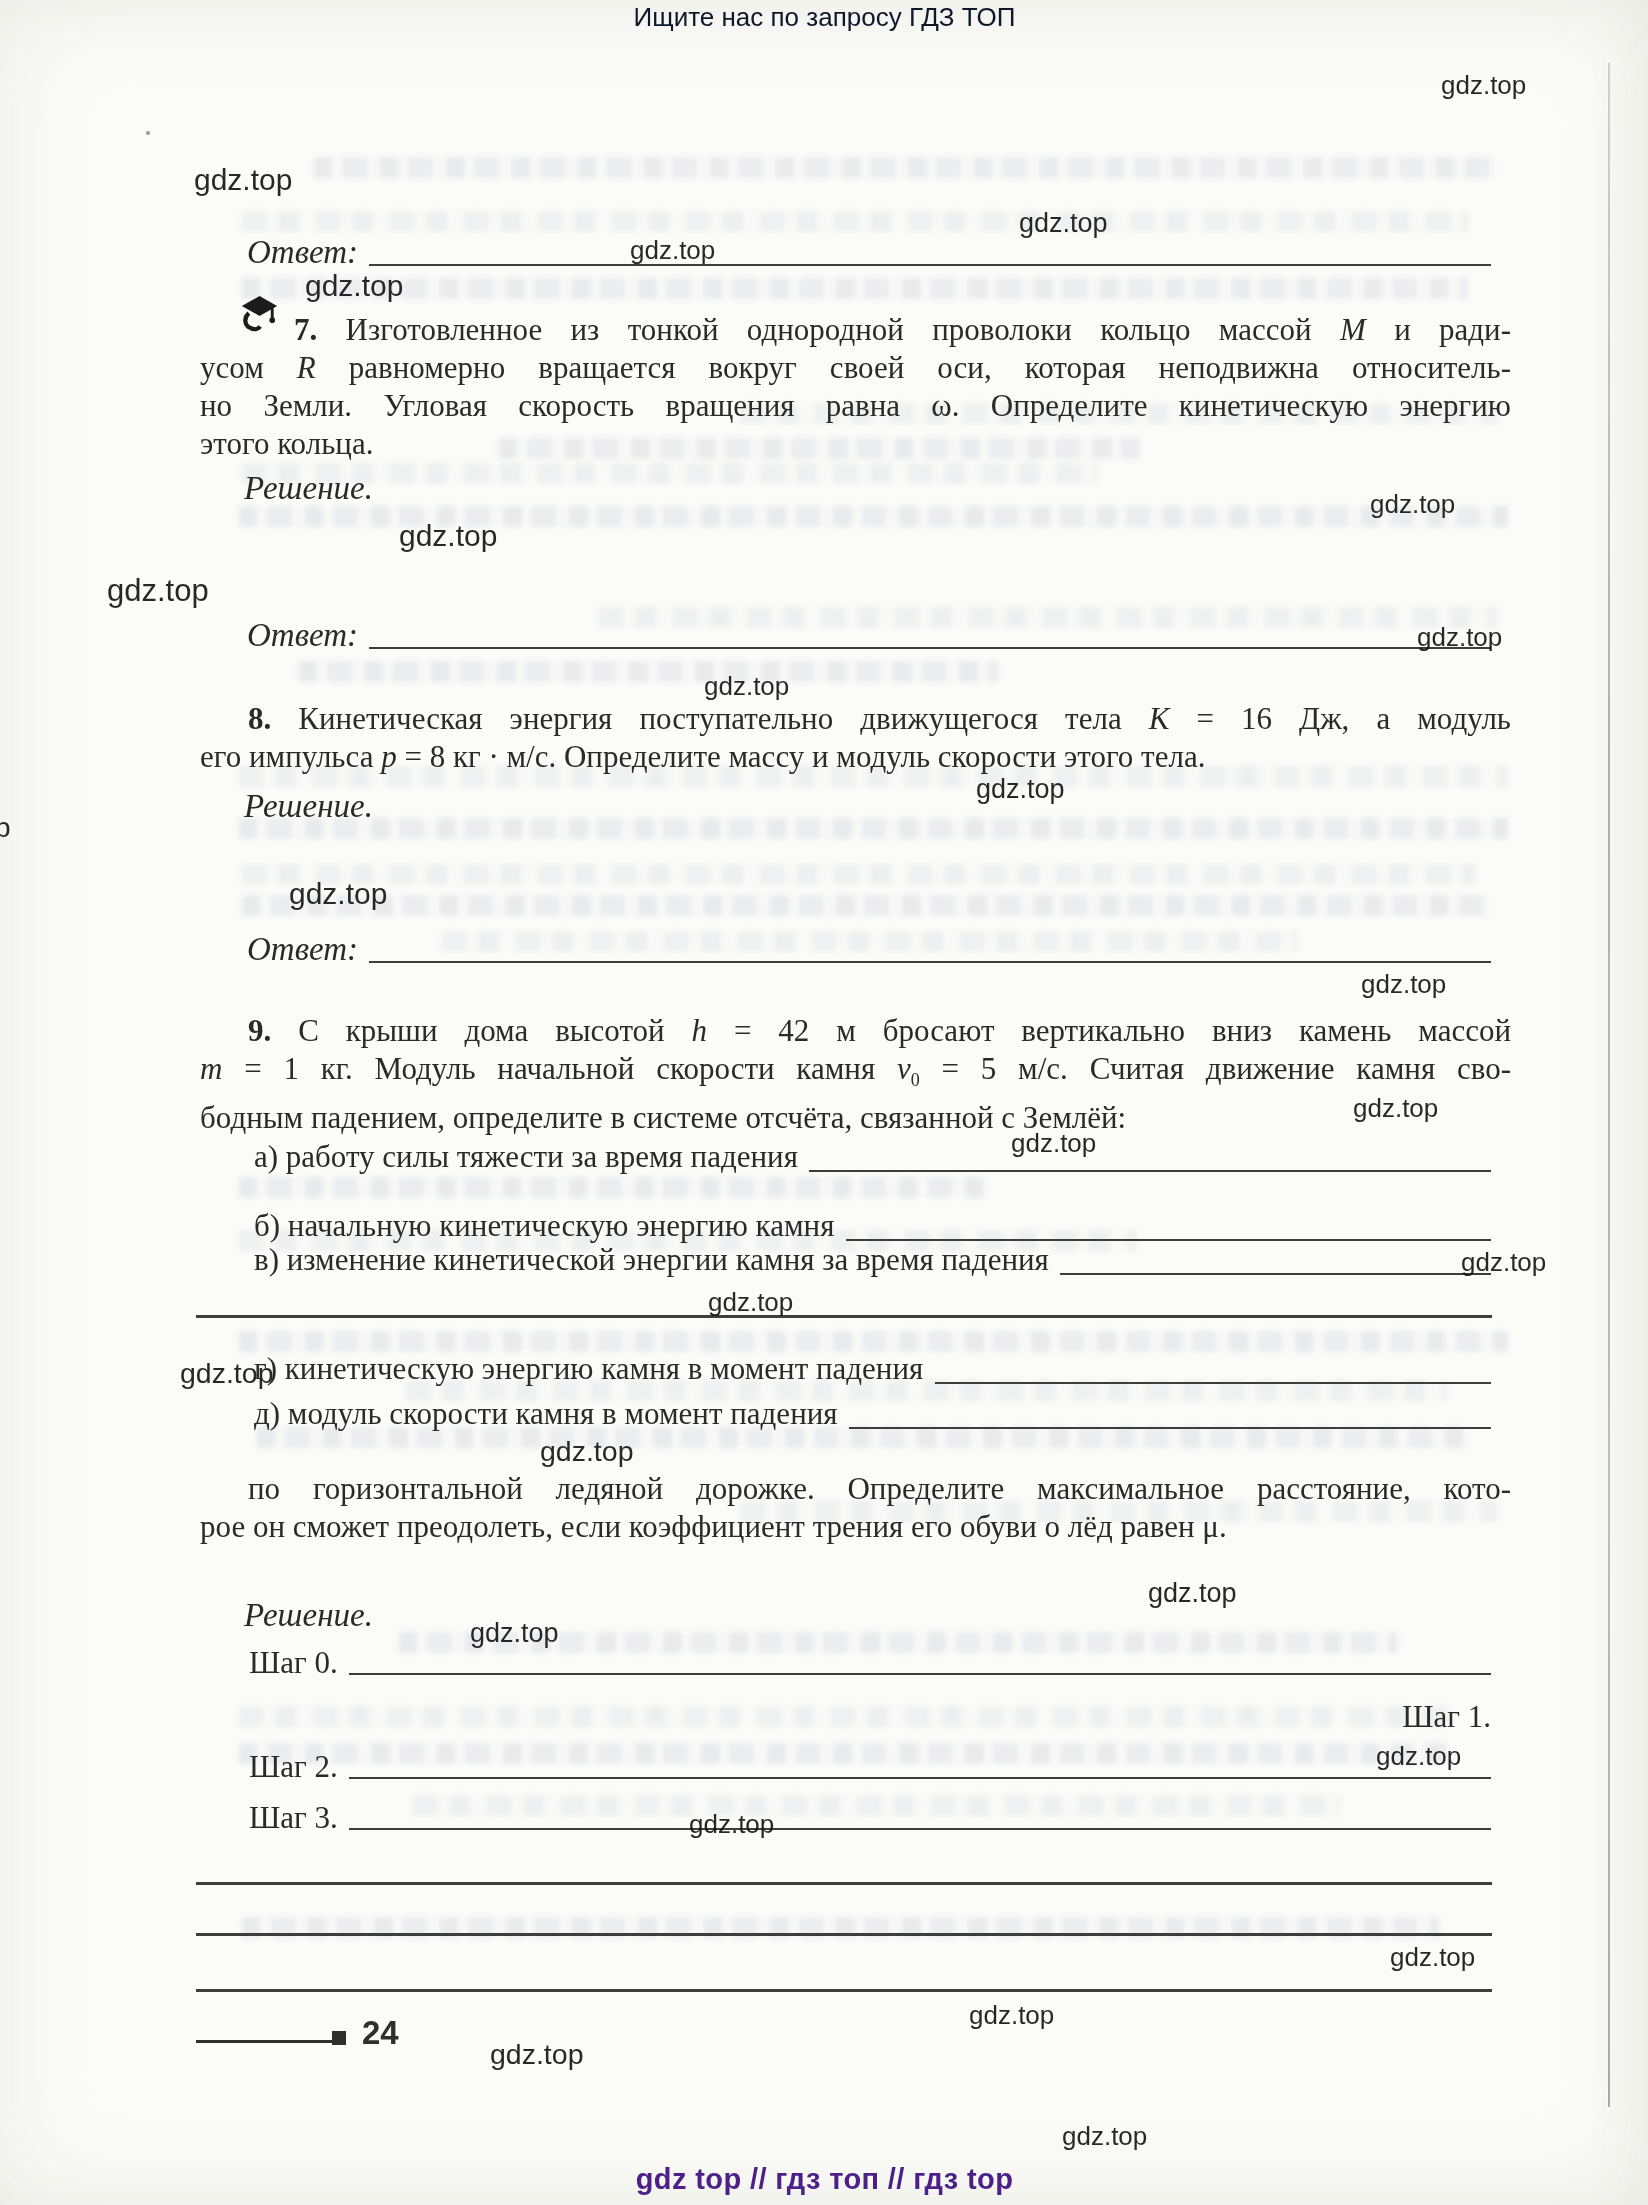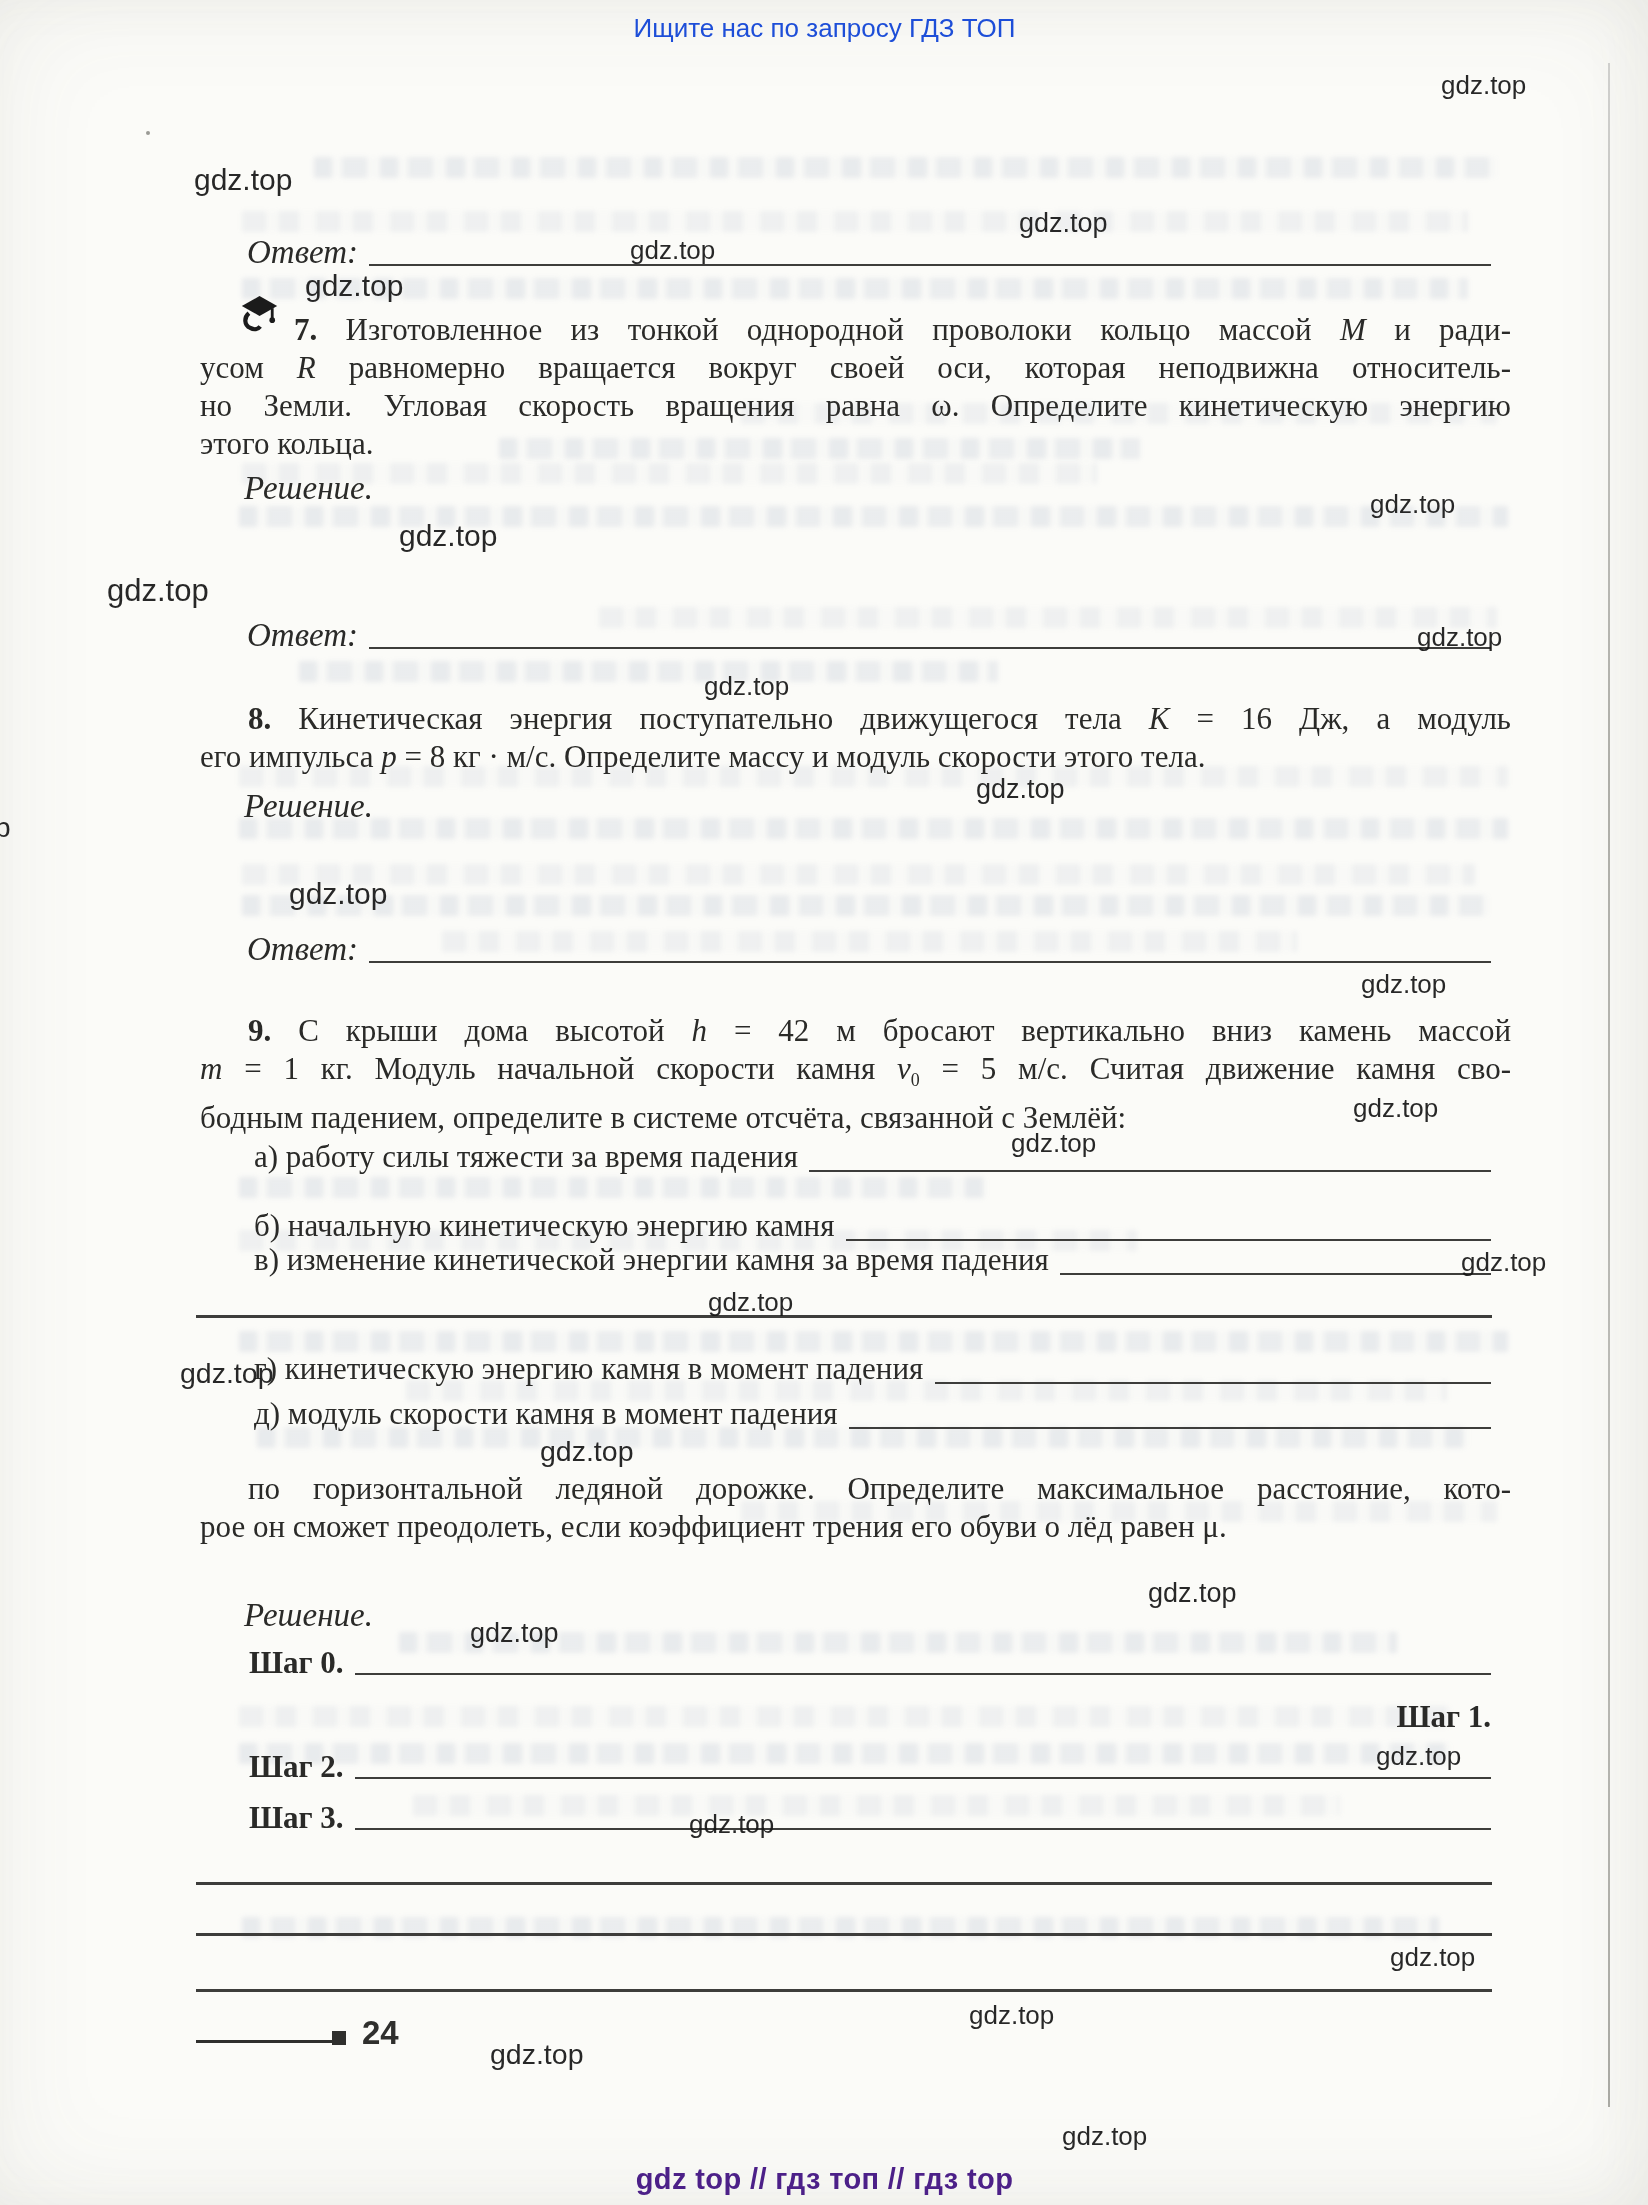--- a/index.html
+++ b/index.html
@@ -1,21 +1,21 @@
 <!DOCTYPE html>
 <html style="font-size:11.4px"><head>
 <meta charset="utf-8">
 <title>Workbook page scan</title>
 <style>
   html,body{margin:0;padding:0;background:#fbfbf8;}
   #page{position:relative;width:1649px;height:2205px;background:#fbfbf8;overflow:hidden;
         font-family:"Liberation Serif","DejaVu Serif",serif;color:#2a2a28;
         box-shadow:inset 0 0 107px rgba(95,92,80,.08), inset -21.4px 0 50px rgba(110,110,100,.05);}
-  .promo-top{position:absolute;top:13px;left:50%;transform:translateX(-50%);
-        font-family:"Liberation Sans","DejaVu Sans",sans-serif;font-size:26px;color:#1d4ed8;white-space:nowrap;}
+  .promo-top{position:absolute;top:2px;left:50%;transform:translateX(-50%);
+        font-family:"Liberation Sans","DejaVu Sans",sans-serif;font-size:26px;color:#0f172a;white-space:nowrap;}
   .promo-bottom{position:absolute;top:2163px;left:50%;transform:translateX(-50%);
         font-family:"Liberation Sans","DejaVu Sans",sans-serif;font-size:29px;color:#4c2088;
         font-weight:bold;letter-spacing:0.4px;white-space:nowrap;}
   .wm{position:absolute;font-family:"Liberation Sans","DejaVu Sans",sans-serif;color:#161616;
         opacity:.92;white-space:nowrap;z-index:5;}
   .ghost{position:absolute;height:21.4px;filter:blur(2.9px);opacity:.55;z-index:1;}
   .g1{background:repeating-linear-gradient(90deg,rgba(138,152,180,.30) 0 18.5px,rgba(138,152,180,.04) 18.5px 28.5px,rgba(138,152,180,.26) 28.5px 53px,rgba(138,152,180,.05) 53px 66px);}
   .g2{background:repeating-linear-gradient(90deg,rgba(150,160,185,.22) 0 24px,rgba(150,160,185,.05) 24px 37px,rgba(150,160,185,.24) 37px 57px,rgba(150,160,185,.04) 57px 74px);}
   .task{position:absolute;left:200px;width:1311px;font-size:31px;line-height:38px;z-index:3;}
   .tline{text-align:left;}
@@ -25,21 +25,21 @@
   .it{font-style:italic;}
   .bd{font-weight:bold;}
   sub{font-size:.58em;}
   .sol{position:absolute;left:244px;font-style:italic;font-size:33px;z-index:3;}
   .answer-row{position:absolute;left:247px;width:1244px;display:flex;align-items:flex-end;height:33px;z-index:3;}
   .lbl{font-style:italic;font-size:33px;line-height:1;padding-bottom:1.4px;margin-top:37px;}
   .fill{flex:1;border-bottom:2.9px solid #3d3d3b;margin-left:11.4px;margin-bottom:4.3px;}
   .item-row{position:absolute;left:254px;width:1237px;display:flex;align-items:flex-end;height:36px;font-size:31px;z-index:3;}
   .item-row .fill{margin-bottom:2.9px;}
   .step-row{position:absolute;left:249px;width:1242px;display:flex;align-items:flex-end;height:34px;z-index:3;}
-  .step-label{font-weight:bold;font-size:31px;line-height:1;padding-bottom:1.4px;}
+  .step-label{font-weight:normal;font-size:31px;line-height:1;padding-bottom:1.4px;}
   .cont-line{position:absolute;left:196px;width:1296px;height:0;border-bottom:3.6px solid #3d3d3b;z-index:3;}
   .fold{position:absolute;left:1608px;top:63px;width:2.1px;height:2044px;z-index:4;
         background:linear-gradient(180deg,#c2c2c0,#96968f 35%,#aaaaa5 70%,#8f8f88);opacity:.75;}
   .pg-line{position:absolute;left:196px;top:2040px;width:137px;height:0;border-bottom:3.6px solid #2f2f2d;z-index:3;}
   .pg-square{position:absolute;left:332px;top:2031px;width:13.5px;height:13.5px;background:#2f2f2d;z-index:3;}
   .pg-num{position:absolute;left:362px;top:2014px;font-family:"Liberation Sans","DejaVu Sans",sans-serif;
         font-weight:bold;font-size:33px;color:#2f2f2d;z-index:3;}
   .cap-icon{position:absolute;left:239px;top:294px;z-index:3;}
   .speck{position:absolute;left:146px;top:131px;width:4.3px;height:4.3px;border-radius:50%;background:#9a9a95;z-index:2;}
 </style>

